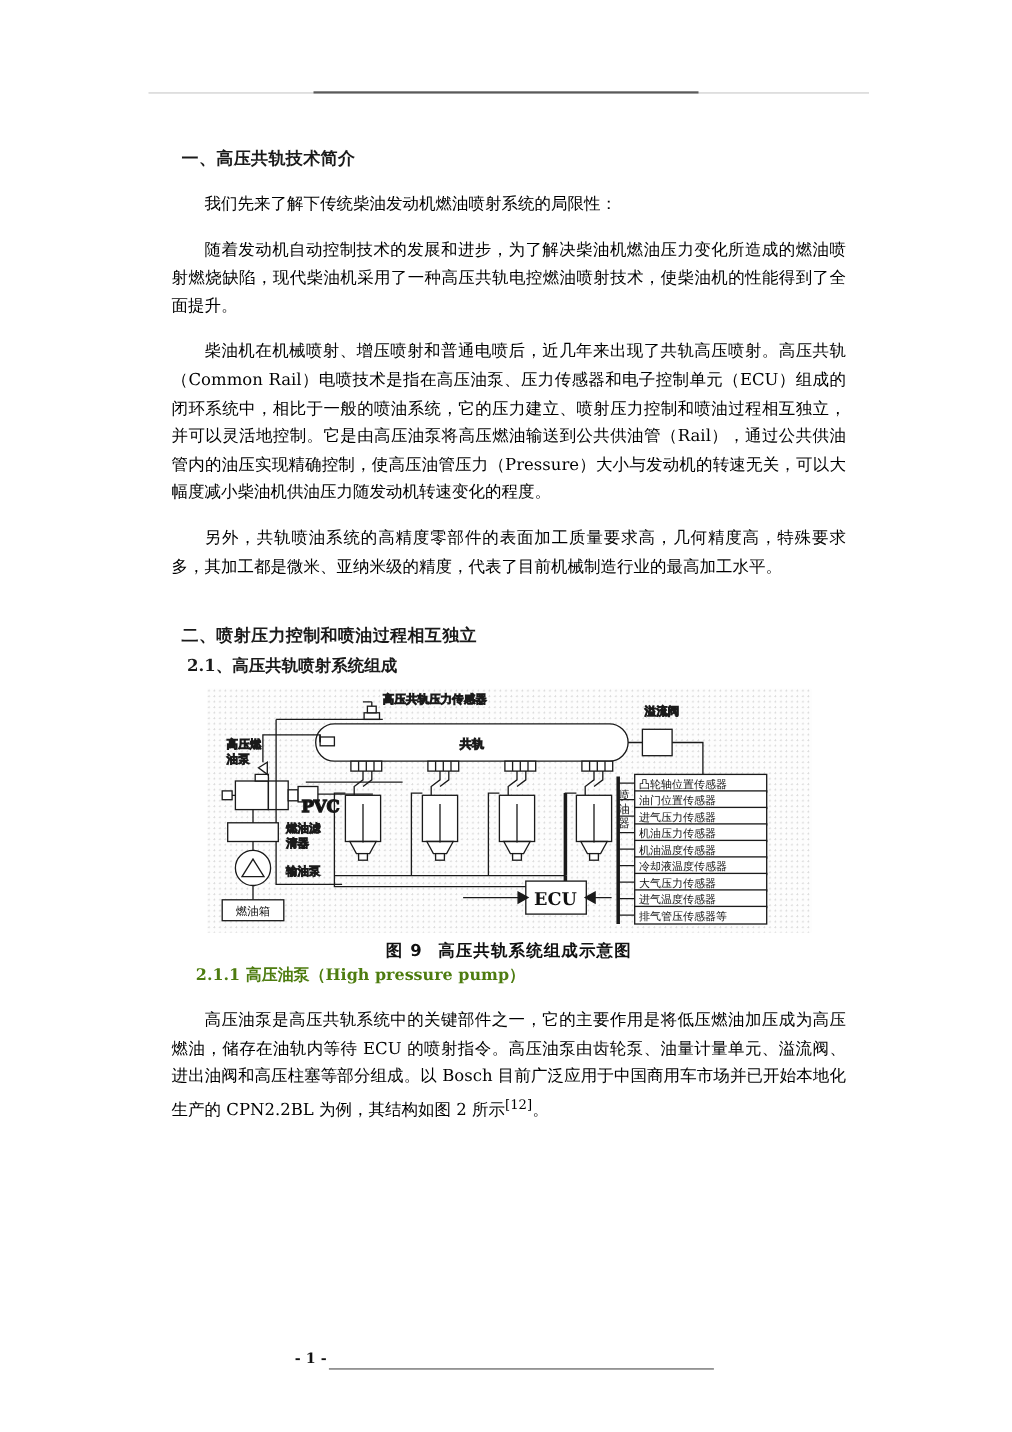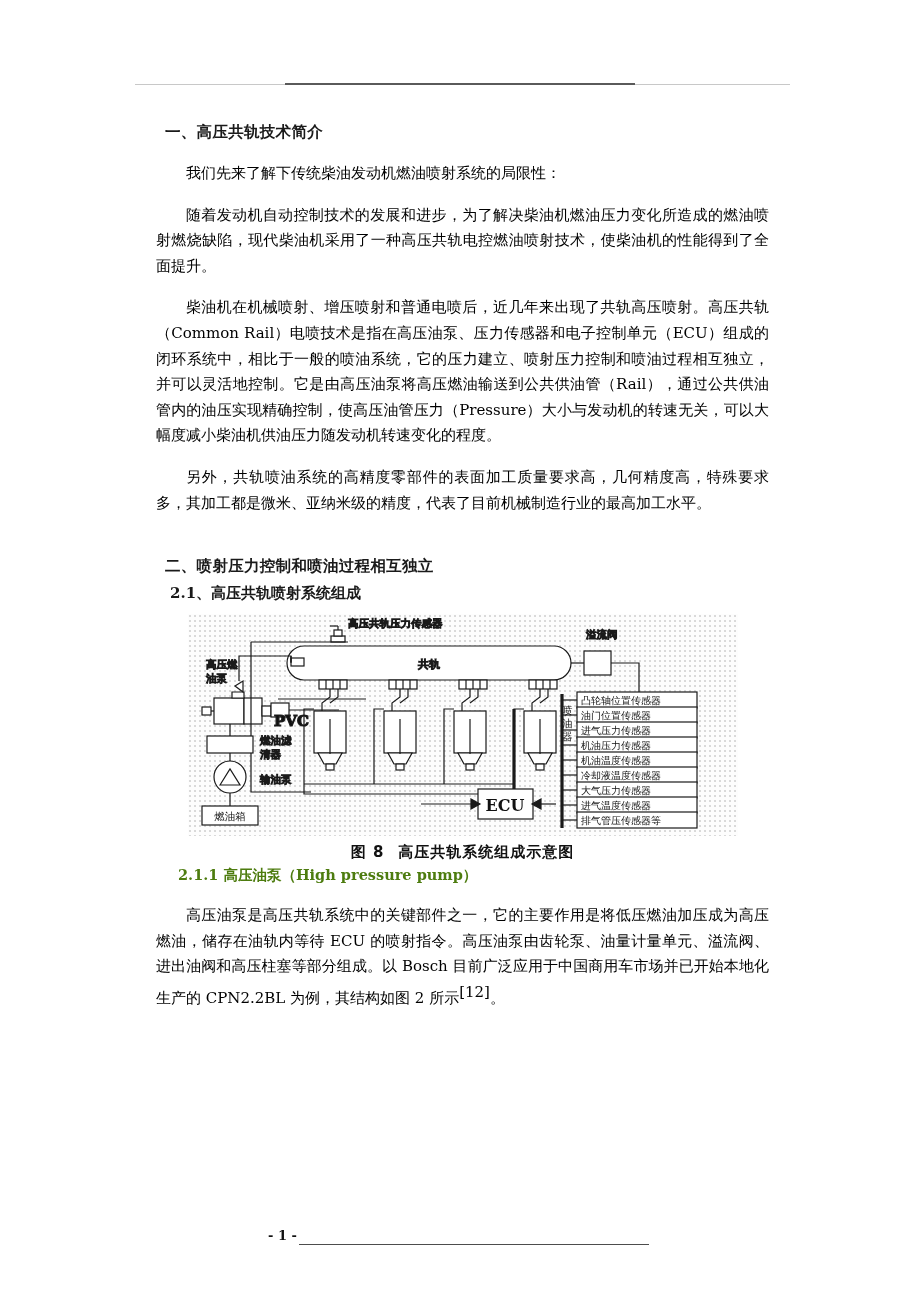--- a/index.html
+++ b/index.html
@@ -33,21 +33,21 @@
     top: 83px;
     width: 350px;
     height: 2px;
     background: #5a5a5a;
   }
 
   
   .body {
     position: absolute;
     left: 140px;
-    top: 120px;
+    top: 132px;
     width: 645px;
   }
 
   .h1 {
     font-family: "DejaVu Sans", "Liberation Sans", sans-serif;
     font-weight: bold;
     font-size: 15.5px;
     color: #1a1a1a;
     line-height: 25px;
     margin: 0 0 2px 25px;
@@ -72,21 +72,21 @@
     font-size: 15px;
     color: #000000;
     line-height: 25.6px;
     margin: 16px;
     text-align: justify;
     text-indent: 30px;
     text-justify: inter-ideograph;
     word-break: break-all;
   }
   .gap-md { height: 22px; }
-  .sup { font-size: 15px; vertical-align: super; }
+  .sup { font-size: 12px; vertical-align: super; }
 
   
   .figure-wrap {
     margin: 8px 0 0 0;
     text-align: center;
   }
   .figure-box {
     position: relative;
     display: inline-block;
     width: 550px;
@@ -359,21 +359,21 @@
             <text class="cn" x="393" y="135" font-size="10">机油压力传感器</text>
             <text class="cn" x="393" y="150" font-size="10">机油温度传感器</text>
             <text class="cn" x="393" y="165" font-size="10">冷却液温度传感器</text>
             <text class="cn" x="393" y="180" font-size="10">大气压力传感器</text>
             <text class="cn" x="393" y="195" font-size="10">进气温度传感器</text>
             <text class="cn" x="393" y="210" font-size="10">排气管压传感器等</text>
           </g>
         </svg>
       </div>
       <div class="fig-caption">
-        <span class="capnum">图 8</span><span>高压共轨系统组成示意图</span>
+        <span class="capnum">图 9</span><span>高压共轨系统组成示意图</span>
       </div>
     </div>
 
 
     <h3 class="h3">2.1.1  高压油泵（High pressure pump）</h3>
 
     <p class="para"><span>高压油泵是高压共轨系统中的关键部件之一，它的主要作用是将低压燃油加压成为高压燃油，储存在油轨内等待 ECU 的喷射指令。高压油泵由齿轮泵、油量计量单元、溢流阀、进出油阀和高压柱塞等部分组成。以 Bosch 目前广泛应用于中国商用车市场并已开始本地化生产的 CPN2.2BL 为例，其结构如图 2 所示</span><span class="sup">[12]</span><span>。</span></p>
 
   </div>
 

